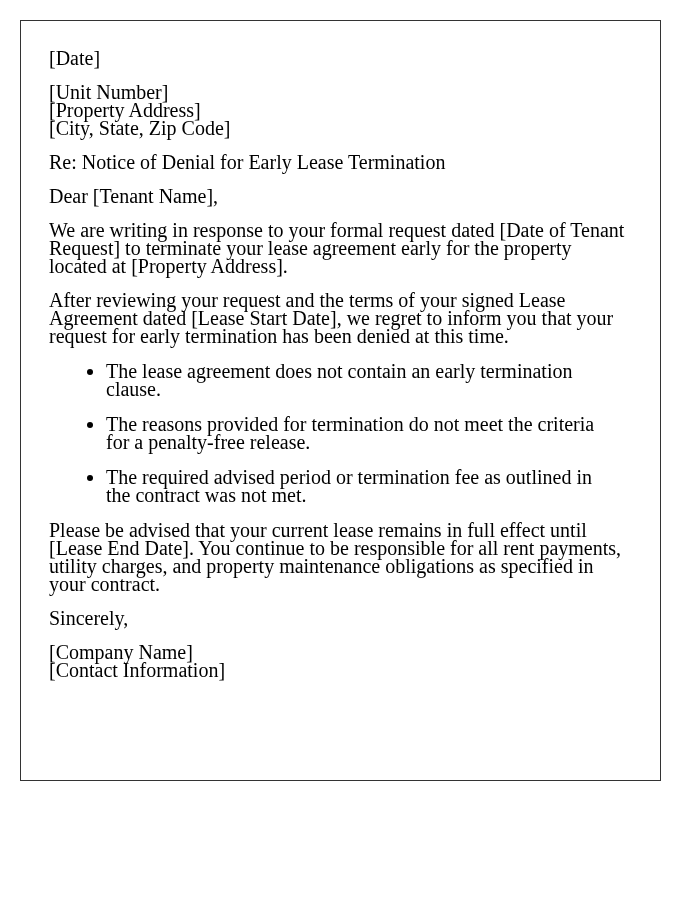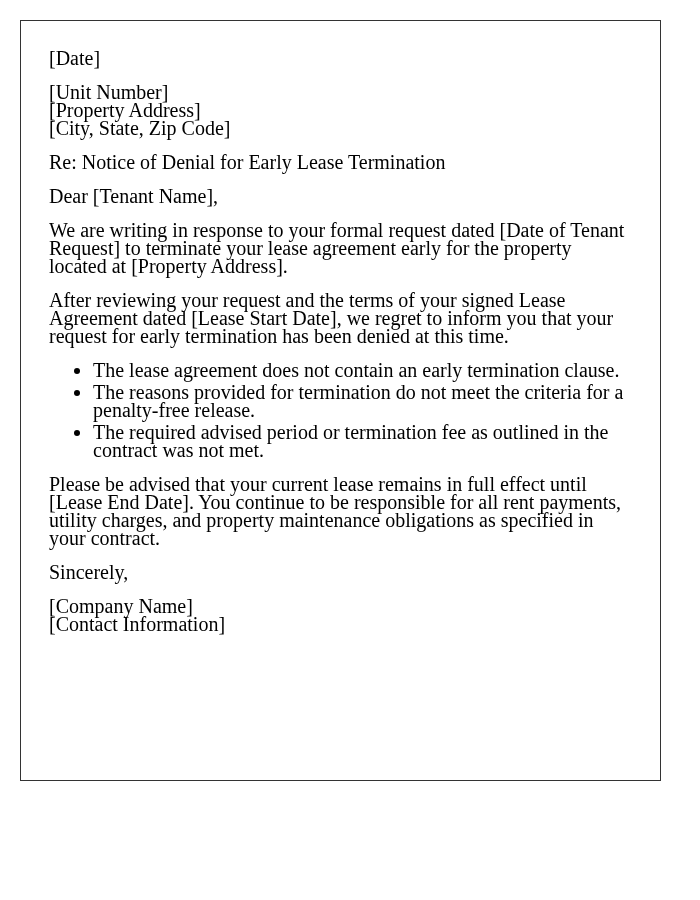--- a/index.html
+++ b/index.html
@@ -12,21 +12,21 @@
       border: 1px solid #333333;
       padding: 28px 28px 0 28px;
       font-family: "Liberation Serif", "DejaVu Serif", serif;
       font-size: 20px;
       line-height: 18px;
       color: #000000;
     }
     .block { margin: 0 0 16px 0; }
     .line { display: block; }
     ul.reasons { margin: 0 0 16px 0; padding-left: 40px; }
-    ul.reasons li { margin: 4px; }
+    ul.reasons li { margin: 17px; }
   </style>
 </head>
 <body>
 
 <div class="page">
   <p class="block">[Date]</p>
 
   <div class="block">
     <span class="line">[Unit Number]</span>
     <span class="line">[Property Address]</span>

